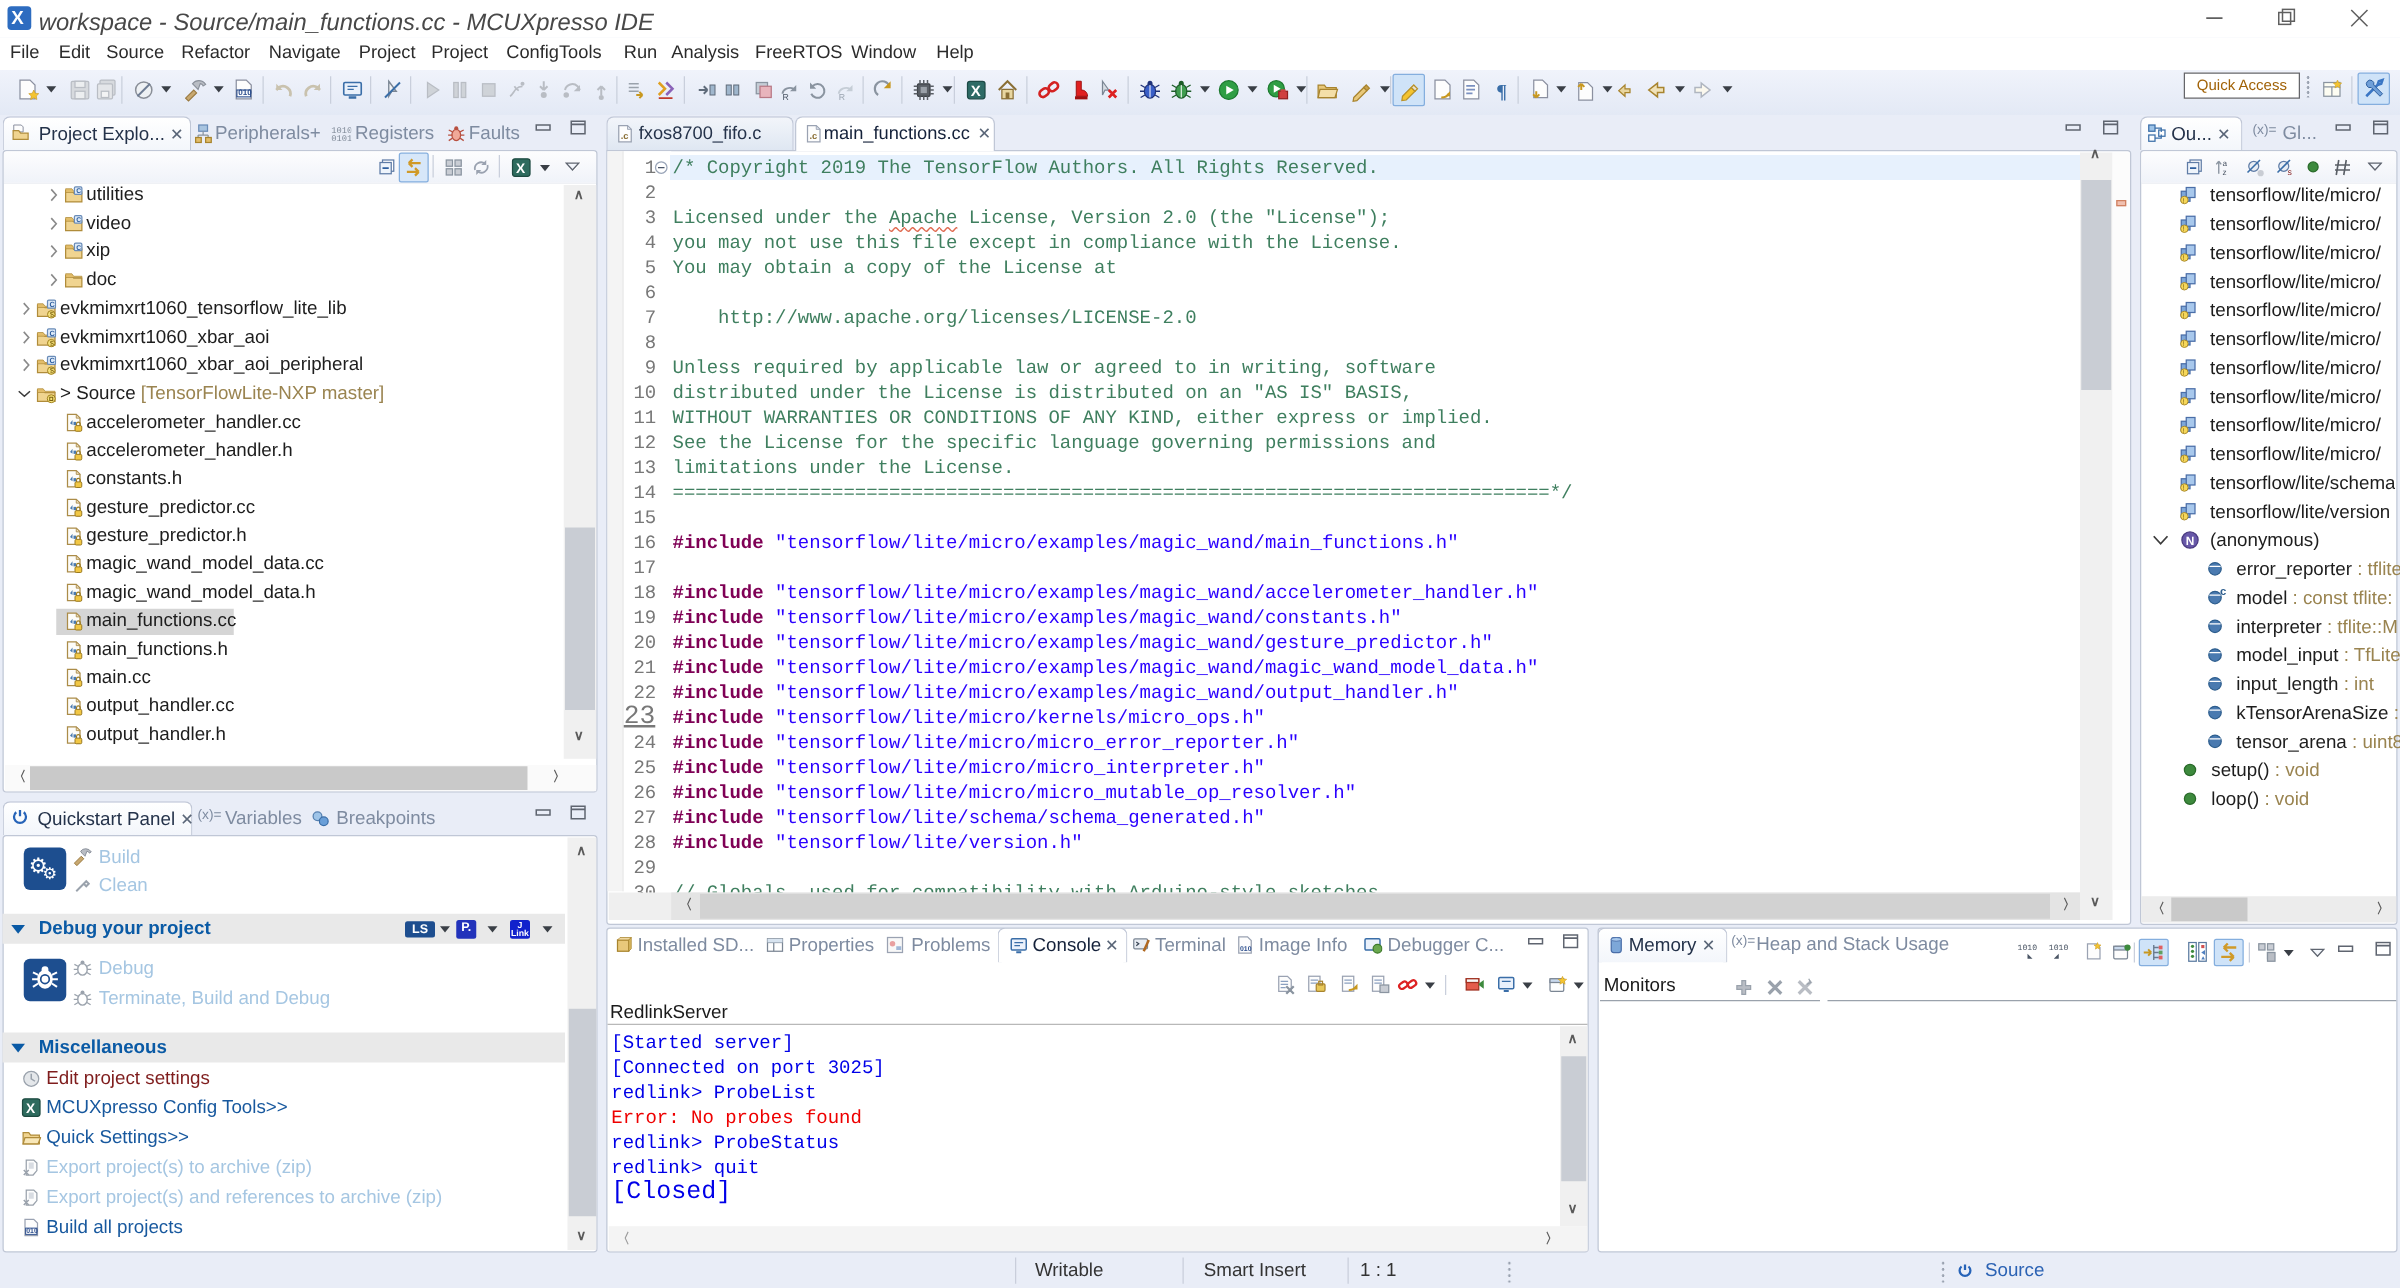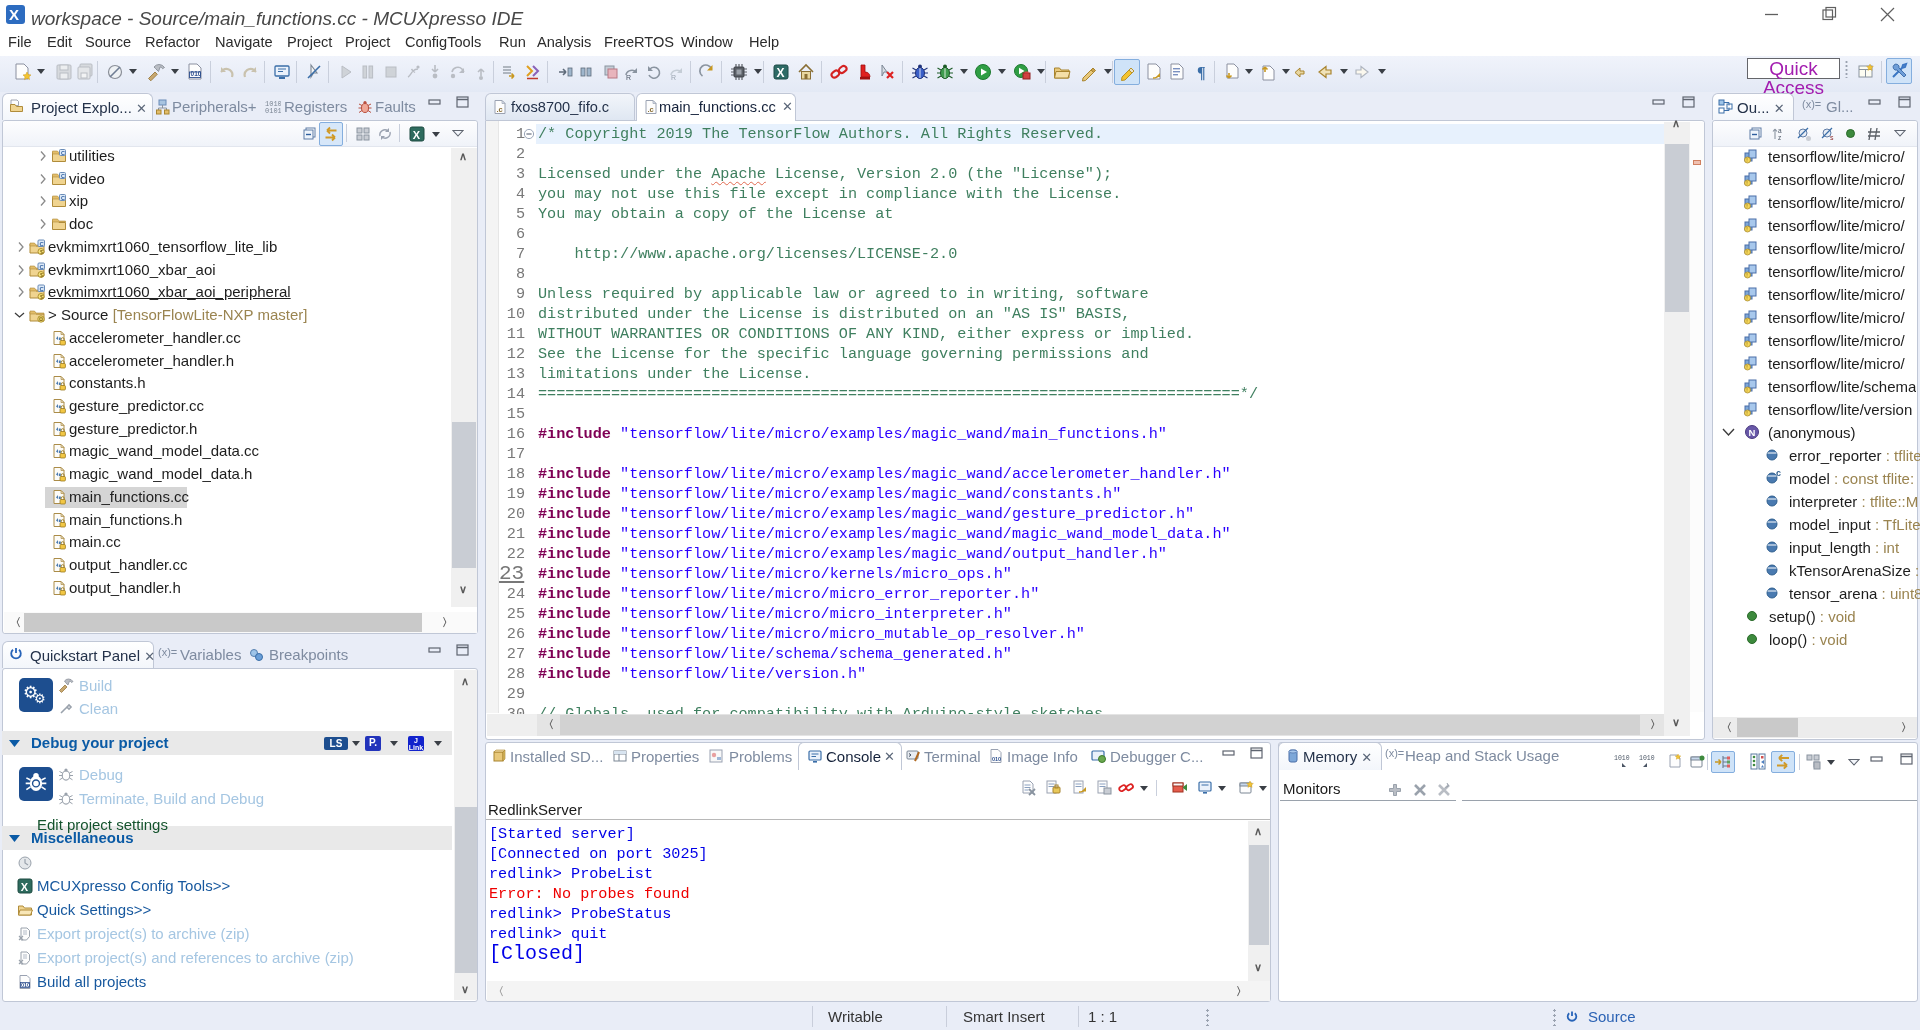--- a/index.html
+++ b/index.html
@@ -401,21 +401,21 @@
 <span class="tsep" style="left:1881px"></span>
 <span class="abs" style="left:1886px;top:58px;width:26px;height:26px;background:#cfe3f8;border:1px solid #84aede;border-radius:2px;"></span>
 <span class="ti" style="left:1889px;top:61px">
       <svg width="20" height="20" viewBox="0 0 20 20">
         <path d="M4 16 L13 7 M13 7 l1-3 3-1 -1 3 -3 1z" stroke="#3a76c4" stroke-width="2" fill="none"></path>
         <path d="M5 4 a3 3 0 0 0 3 5 l7 7 2-2 -7-7 a3 3 0 0 0 -5-3z" fill="#6f9fd8" stroke="#2d5e9e" stroke-width=".8"></path>
       </svg>
     </span>
 </div>
 
-<div class="abs" style="left:1747px;top:58px;width:93px;height:21px;background:#fff;border:1px solid #64656a;font-size:19px;color:#a21caf;line-height:19px;text-align:center;">Quick Access</div>
+<div class="abs" style="left:1747px;top:58px;width:93px;height:21px;background:#fff;border:1px solid #64656a;font-size:12px;color:#a16207;line-height:19px;text-align:center;">Quick Access</div>
 
 <div class="abs" style="left:0;top:1003px;width:1920px;height:27px;background:#e9edf7;"></div>
 <div class="abs" style="left:828px;top:1008px;font-size:15px;color:#333;">Writable</div>
 <div class="abs" style="left:963px;top:1008px;font-size:15px;color:#333;">Smart Insert</div>
 <div class="abs" style="left:1088px;top:1008px;font-size:15px;color:#333;">1 : 1</div>
 <div class="abs" style="left:1565px;top:1010px;width:14px;height:14px;">
 <svg width="14" height="14" viewBox="0 0 14 14">
       <path d="M7 1.5 L7 6" stroke="#2663b8" stroke-width="1.8" fill="none"></path>
       <path d="M4.2 3.2 A4.3 4.3 0 1 0 9.8 3.2" stroke="#2663b8" stroke-width="1.8" fill="none"></path>
     </svg>
@@ -600,21 +600,21 @@
 <span class="abs" style="left:29px;top:284px;">
     <svg width="16" height="16" viewBox="0 0 16 16">
       <path d="M1 5 h4.5 l1.5 2 h8 v7 h-14z" fill="#f0d490" stroke="#b08c3a"></path>
       <path d="M1 7 h14 v-1 h-8 l-1.5-2 h-4.5z" fill="#e2bd6a" stroke="#b08c3a" stroke-width=".6"></path>
       <rect x="9" y="1" width="6.5" height="6.5" rx="1" fill="#dce9f7" stroke="#6a8cb8"></rect>
       <text x="10.6" y="6.6" font-size="6" font-weight="bold" fill="#2e5e9e" font-family="Liberation Sans">C</text>
       <circle cx="12" cy="12.5" r="3" fill="#f6e27a" stroke="#a08020" stroke-width=".8"></circle>
       <text x="10.9" y="14.8" font-size="6" fill="#7a5f10" font-family="Liberation Sans">$</text>
     </svg>
   </span>
-<div class="treerow" style="left:48px;top:281px;text-decoration:underline;">evkmimxrt1060_xbar_aoi_peripheral</div>
+<div class="treerow" style="left:48px;top:281px;">evkmimxrt1060_xbar_aoi_peripheral</div>
 <span class="abs" style="left:11px;top:307px;">
     <svg width="16" height="16" viewBox="0 0 16 16">
       <path d="M4 6 l4.5 4 4.5-4" stroke="#3c3c3c" stroke-width="1.3" fill="none"></path>
     </svg>
   </span>
 <span class="abs" style="left:29px;top:307px;">
     <svg width="16" height="16" viewBox="0 0 16 16">
       <path d="M1 5 h4.5 l1.5 2 h8 v7 h-14z" fill="#f0d490" stroke="#b08c3a"></path>
       <path d="M1 7 h14 v-1 h-8 l-1.5-2 h-4.5z" fill="#e2bd6a" stroke="#b08c3a" stroke-width=".6"></path>
       <circle cx="12" cy="12" r="3.2" fill="#f6e27a" stroke="#a08020" stroke-width=".8"></circle>
@@ -848,21 +848,21 @@
 <svg class="abs" style="left:8px;top:834px" width="14" height="10" viewBox="0 0 14 10">
     <path d="M1 1 h11 l-5.5 7z" fill="#0a5aa5"></path>
   </svg>
 <div class="hdrtxt" style="top:829px;left:31px;">Miscellaneous</div>
 <span class="abs" style="left:17px;top:855px;">
     <svg width="16" height="16" viewBox="0 0 16 16">
       <circle cx="8" cy="8" r="6" fill="#e4e7ea" stroke="#9aa2ac"></circle>
       <path d="M8 4 v4 l3 2" stroke="#9aa2ac" stroke-width="1.2" fill="none"></path>
     </svg>
   </span>
-<div class="qlink" style="left:37px;top:816px;color:#14532d;">Edit project settings</div>
+<div class="qlink" style="left:37px;top:854px;color:#7f1d1d;">Edit project settings</div>
 <span class="abs" style="left:17px;top:878px;">
     <svg width="16" height="16" viewBox="0 0 16 16">
       <rect x="1" y="1" width="14" height="14" rx="2" fill="#2e6b5e" stroke="#1d4a40"></rect>
       <text x="3.8" y="12.5" font-size="11" font-weight="bold" fill="#fff" font-family="Liberation Sans">X</text>
     </svg>
   </span>
 <div class="qlink" style="left:37px;top:877px;color:#17589e;">MCUXpresso Config Tools&gt;&gt;</div>
 <span class="abs" style="left:17px;top:902px;">
     <svg width="16" height="16" viewBox="0 0 16 16">
       <path d="M1.5 4 h4.5 l1.5 2 h7 v7 h-13z" fill="#f0d490" stroke="#b08c3a"></path>

